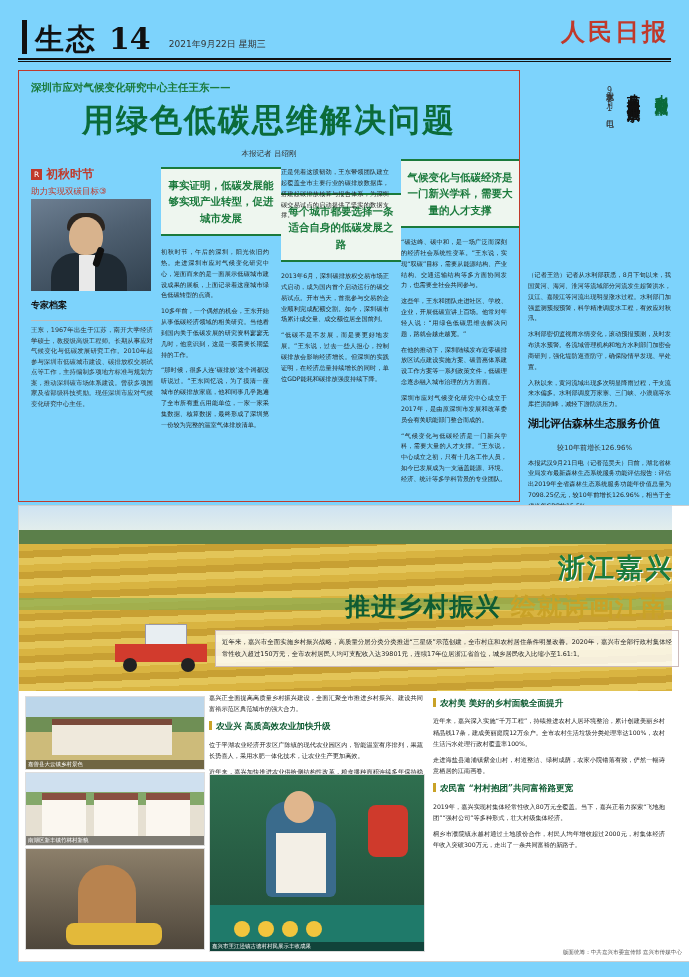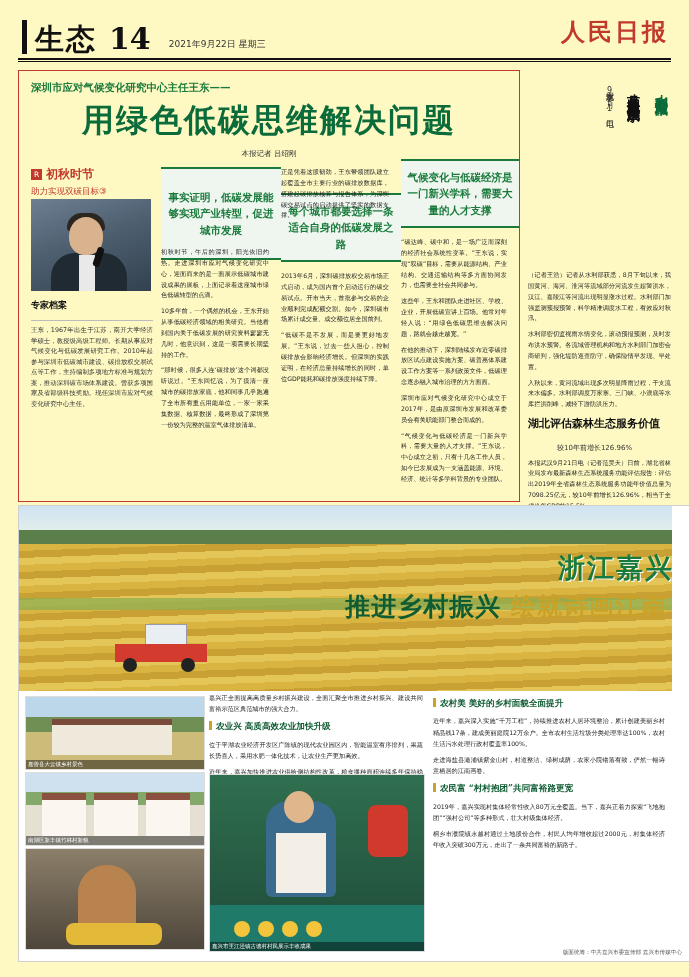--- a/index.html
+++ b/index.html
@@ -1,18 +1,18 @@
 <!DOCTYPE html>
 <html><head>
 <meta charset="utf-8">
 <style>
   html,body{margin:0;padding:0;background:#d8d8d8;}
   body{font-family:"DejaVu Sans","Liberation Sans",sans-serif;}
   .page{
-    position:relative;width:689px;height:977px;background:#fef9c3;
+    position:relative;width:689px;height:977px;background:#7dd3fc;
     overflow:hidden;margin:0 auto;
   }
   
   .masthead{position:absolute;left:0;top:0;width:689px;height:62px;}
   .mh-rule{position:absolute;left:18px;top:58px;width:653px;height:2px;background:#111;}
   .mh-rule2{position:absolute;left:18px;top:61px;width:653px;height:1px;background:#111;}
   .mh-left{position:absolute;left:22px;top:20px;display:flex;align-items:flex-end;gap:8px;}
   .mh-bar{width:5px;height:34px;background:#111;}
   .mh-section{font-family:"DejaVu Serif","Liberation Serif",serif;font-size:29px;font-weight:700;color:#111;letter-spacing:2px;line-height:1;}
   .mh-num{font-family:"DejaVu Serif","Liberation Serif",serif;font-size:30px;font-weight:700;color:#111;line-height:1;margin-left:4px;}
@@ -34,21 +34,21 @@
     background:linear-gradient(160deg,#6d7f92 0%,#4e5f70 45%,#31414f 100%);overflow:hidden;}
   .photo .face{position:absolute;left:38px;top:18px;width:34px;height:38px;border-radius:50% 50% 45% 45%;background:#d8b38d;}
   .photo .hair{position:absolute;left:36px;top:14px;width:38px;height:18px;border-radius:18px 18px 4px 4px;background:#2c2621;}
   .photo .body{position:absolute;left:20px;top:54px;width:76px;height:42px;border-radius:24px 24px 0 0;background:#1f2a33;}
   .photo .shirt{position:absolute;left:48px;top:56px;width:16px;height:36px;background:#e9e9e9;}
   .photo .mic{position:absolute;left:64px;top:48px;width:7px;height:20px;border-radius:3px;background:#111;transform:rotate(18deg);}
   .archive{position:absolute;left:12px;top:228px;width:122px;}
   .archive-t{font-size:9px;font-weight:700;color:#111;margin-bottom:8px;}
   .archive-line{width:122px;height:1px;background:#bbb;margin-bottom:4px;}
   .archive-p{font-size:6.4px;line-height:1.65;color:#333;text-align:justify;}
-  .pull{position:absolute;left:142px;top:96px;width:108px;padding:20px 6px;background:#eef6ef;border-top:2px solid #1a7a3c;border-bottom:2px solid #1a7a3c;}
+  .pull{position:absolute;left:142px;top:96px;width:108px;padding:8px 6px;background:#eef6ef;border-top:2px solid #1a7a3c;border-bottom:2px solid #1a7a3c;}
   .pull p{margin:0;font-family:"DejaVu Serif","Liberation Serif",serif;font-size:10.5px;line-height:1.55;color:#1a7a3c;font-weight:700;text-align:center;}
   .pull2{position:absolute;left:262px;top:122px;width:108px;padding:8px 6px;background:#eef6ef;border-top:2px solid #1a7a3c;border-bottom:2px solid #1a7a3c;}
   .pull2 p{margin:0;font-family:"DejaVu Serif","Liberation Serif",serif;font-size:10.5px;line-height:1.55;color:#1a7a3c;font-weight:700;text-align:center;}
   .pull3{position:absolute;left:382px;top:88px;width:106px;padding:8px 6px;background:#eef6ef;border-top:2px solid #1a7a3c;border-bottom:2px solid #1a7a3c;}
   .pull3 p{margin:0;font-family:"DejaVu Serif","Liberation Serif",serif;font-size:10.5px;line-height:1.55;color:#1a7a3c;font-weight:700;text-align:center;}
   .col{position:absolute;font-size:6.2px;line-height:1.75;color:#222;text-align:justify;}
   .col p{margin:0 0 5px 0;}
   
   .right-col{position:absolute;left:528px;top:70px;width:143px;}
   .vtitle{position:absolute;right:2px;top:14px;width:22px;font-family:"DejaVu Serif","Liberation Serif",serif;
@@ -217,20 +217,21 @@
         <div class="wheel" style="left:8px;"></div>
         <div class="wheel" style="left:66px;"></div>
       </div>
     </div>
 
     <div class="ft-title">浙江嘉兴</div>
     <div class="ft-head">
       <span>推进乡村振兴</span>
       <span class="acc">绘就诗画江南</span>
     </div>
+    <div class="lead">近年来，嘉兴市全面实施乡村振兴战略，高质量分层分类分类推进“三星级”示范创建，全市村庄和农村居住条件明显改善。2020年，嘉兴市全部行政村集体经常性收入超过150万元，全市农村居民人均可支配收入达39801元，连续17年位居浙江省首位，城乡居民收入比缩小至1.61:1。</div>
 
     <div class="thumb t1">
       <div class="bg"></div>
       <div class="house"></div>
       <div class="cap">嘉善县大云镇乡村景色</div>
     </div>
     <div class="thumb t2">
       <div class="bg"></div>
       <div class="h" style="left:16px;"></div>
       <div class="h" style="left:68px;"></div>

